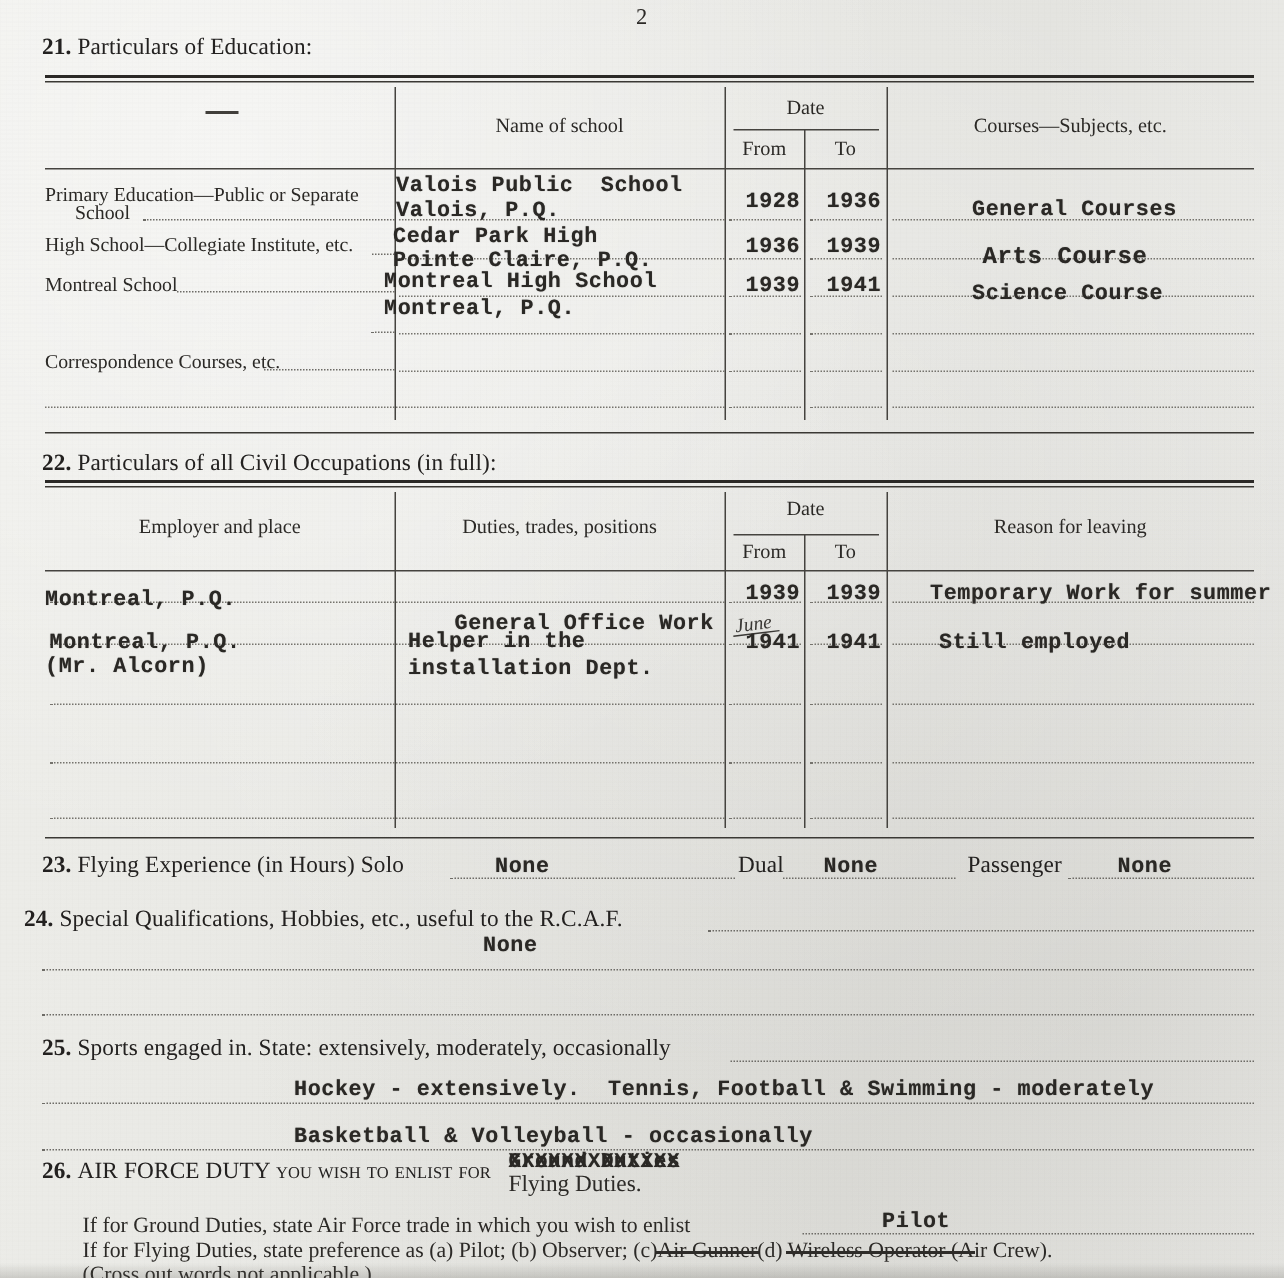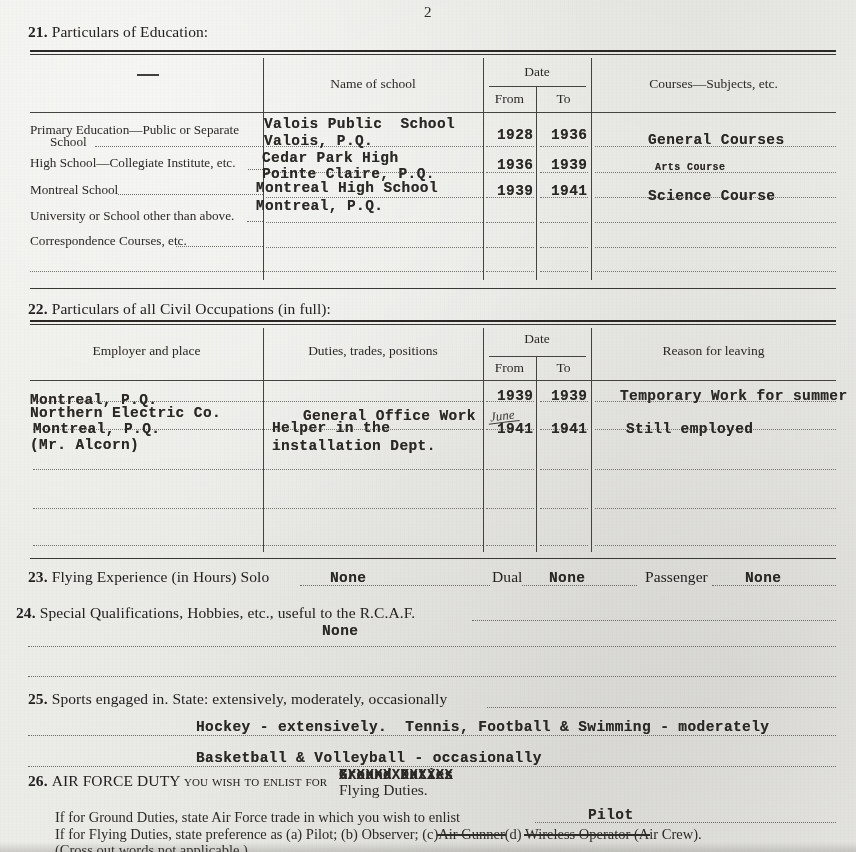--- a/index.html
+++ b/index.html
@@ -139,21 +139,20 @@
     <div class="rowlabel" style="left:30px;top:122px;">Primary Education—Public or Separate</div>
     <div class="rowlabel" style="left:50px;top:134px;">School</div>
     <div class="dots" style="position:absolute;left:95px;top:146px;width:168px;"></div>
 
     <div class="rowlabel" style="left:30px;top:155px;">High School—Collegiate Institute, etc.</div>
     <div class="dots" style="position:absolute;left:248px;top:169px;width:15px;"></div>
 
     <div class="rowlabel" style="left:30px;top:182px;">Montreal School</div>
     <div class="dots" style="position:absolute;left:118px;top:194px;width:145px;"></div>
 
-    <div class="rowlabel" style="left:30px;top:208px;">University or School other than above.</div>
     <div class="dots" style="position:absolute;left:247px;top:221px;width:16px;"></div>
 
     <div class="rowlabel" style="left:30px;top:233px;">Correspondence Courses, etc.</div>
     <div class="dots" style="position:absolute;left:176px;top:246px;width:87px;"></div>
 
     <div class="hdots" style="left:266px;top:146px;width:217px;"></div>
     <div class="hdots" style="left:486px;top:146px;width:48px;"></div>
     <div class="hdots" style="left:540px;top:146px;width:48px;"></div>
     <div class="hdots" style="left:595px;top:146px;width:241px;"></div>
 
@@ -187,21 +186,21 @@
     <div class="tw" style="position:absolute;left:264px;top:116px;font-size:14.5px;">Valois Public  School</div>
     <div class="tw" style="position:absolute;left:264px;top:133px;font-size:14.5px;">Valois, P.Q.</div>
     <div class="tw" style="position:absolute;left:497px;top:127px;font-size:14.5px;">1928</div>
     <div class="tw" style="position:absolute;left:551px;top:127px;font-size:14.5px;">1936</div>
     <div class="tw" style="position:absolute;left:648px;top:132px;font-size:14.5px;">General Courses</div>
 
     <div class="tw" style="position:absolute;left:262px;top:150px;font-size:14.5px;">Cedar Park High</div>
     <div class="tw" style="position:absolute;left:262px;top:166px;font-size:14.5px;">Pointe Claire, P.Q.</div>
     <div class="tw" style="position:absolute;left:497px;top:157px;font-size:14.5px;">1936</div>
     <div class="tw" style="position:absolute;left:551px;top:157px;font-size:14.5px;">1939</div>
-    <div class="tw" style="position:absolute;left:655px;top:162px;font-size:10px;">Arts Course</div>
+    <div class="tw" style="position:absolute;left:655px;top:162px;font-size:16px;">Arts Course</div>
 
     <div class="tw" style="position:absolute;left:256px;top:180px;font-size:14.5px;">Montreal High School</div>
     <div class="tw" style="position:absolute;left:256px;top:198px;font-size:14.5px;">Montreal, P.Q.</div>
     <div class="tw" style="position:absolute;left:497px;top:183px;font-size:14.5px;">1939</div>
     <div class="tw" style="position:absolute;left:551px;top:183px;font-size:14.5px;">1941</div>
     <div class="tw" style="position:absolute;left:648px;top:188px;font-size:14.5px;">Science Course</div>
   </div>
 
   <div class="sec-head" style="position:absolute;left:28px;top:300px;">
     <span class="sec-num">22.</span>
@@ -254,21 +253,20 @@
     <div class="hdots" style="left:595px;top:545px;width:241px;"></div>
 
     <div class="solid" style="position:absolute;left:30px;top:558px;width:806px;"></div>
 
     <div class="tw" style="position:absolute;left:30px;top:392px;font-size:14.5px;">Montreal, P.Q.</div>
     <div class="tw" style="position:absolute;left:303px;top:408px;font-size:14.5px;">General Office Work</div>
     <div class="tw" style="position:absolute;left:497px;top:388px;font-size:14.5px;">1939</div>
     <div class="tw" style="position:absolute;left:551px;top:388px;font-size:14.5px;">1939</div>
     <div class="tw" style="position:absolute;left:620px;top:388px;font-size:14.5px;">Temporary Work for summer</div>
 
-    <div class="tw" style="position:absolute;left:30px;top:405px;font-size:14.5px;">Northern Electric Co.</div>
     <div class="tw" style="position:absolute;left:33px;top:421px;font-size:14.5px;">Montreal, P.Q.</div>
     <div class="tw" style="position:absolute;left:30px;top:437px;font-size:14.5px;">(Mr. Alcorn)</div>
     <div class="tw" style="position:absolute;left:272px;top:420px;font-size:14.5px;">Helper in the</div>
     <div class="tw" style="position:absolute;left:272px;top:438px;font-size:14.5px;">installation Dept.</div>
     <span class="hand" style="left:490px;top:408px;">June</span>
     <div class="tw" style="position:absolute;left:497px;top:421px;font-size:14.5px;">1941</div>
     <div class="tw" style="position:absolute;left:551px;top:421px;font-size:14.5px;">1941</div>
     <div class="tw" style="position:absolute;left:626px;top:421px;font-size:14.5px;">Still employed</div>
   </div>
 

